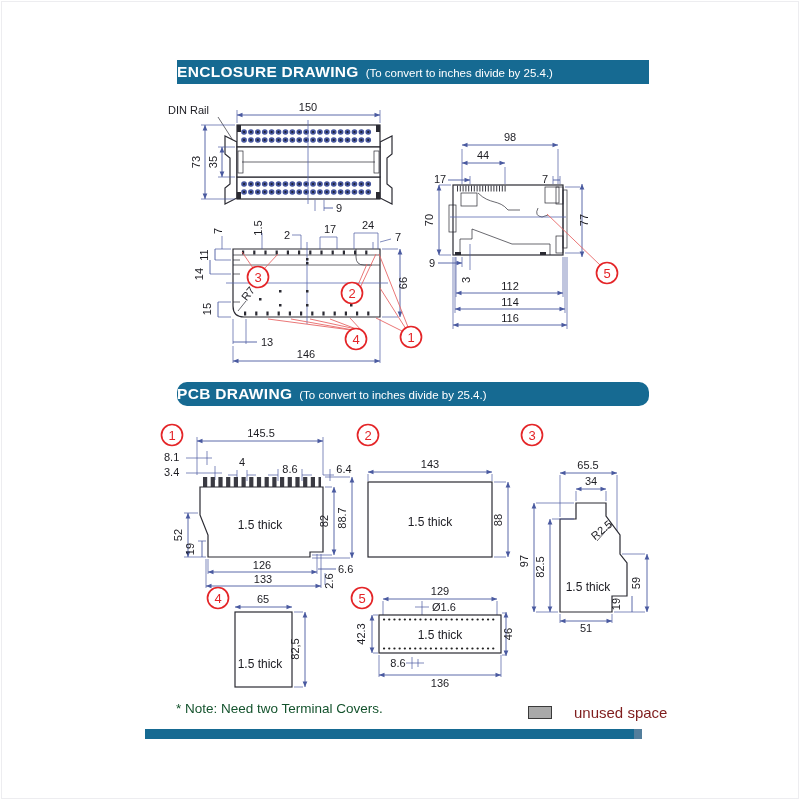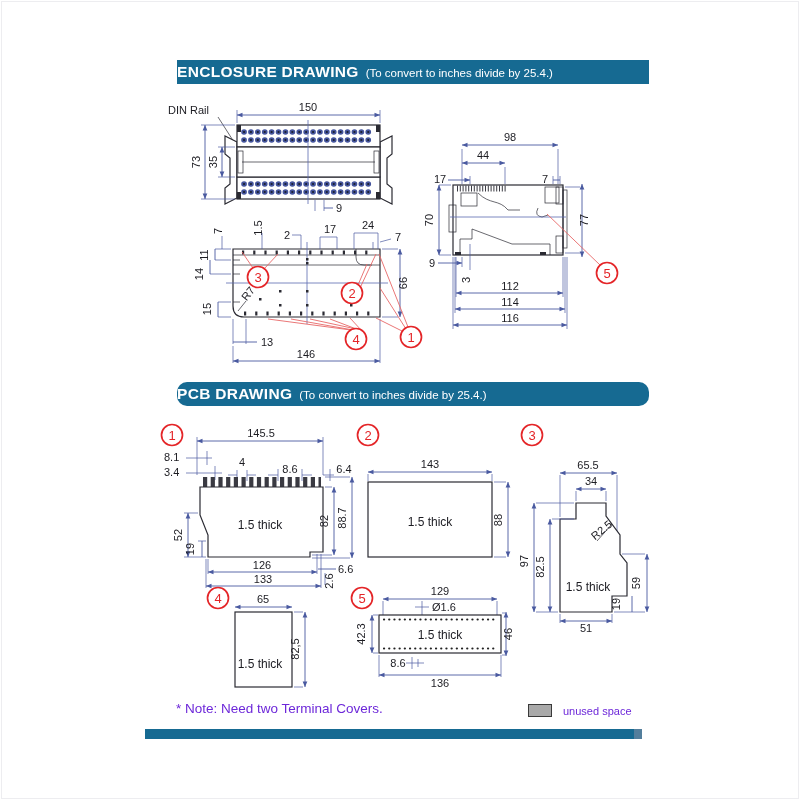--- a/index.html
+++ b/index.html
@@ -5,24 +5,24 @@
   html,body{margin:0;padding:0;background:#fff;}
   .canvas{position:relative;width:800px;height:800px;background:#fff;overflow:hidden;
           font-family:"Liberation Sans",sans-serif;}
   .frame{position:absolute;inset:1px;border:1px solid #ededf0;pointer-events:none;}
   .hdr{position:absolute;left:177px;width:472px;height:24px;background:#166a92;color:#fff;
        display:flex;align-items:center;box-sizing:border-box;white-space:nowrap;}
   .hdr .title{font-weight:bold;font-size:15.5px;letter-spacing:.3px;}
   .hdr .sub{font-weight:normal;font-size:11.5px;margin-left:7px;padding-top:2px;}
   .hdr-enclosure{top:60px;}
   .hdr-pcb{top:382px;border-radius:10px;}
-  .note{position:absolute;left:176px;top:701px;font-size:13.5px;color:#6d28d9;}
+  .note{position:absolute;left:176px;top:701px;font-size:13.5px;color:#14532d;}
   .legend{position:absolute;left:528px;top:704px;display:flex;align-items:center;}
   .legend .swatch{width:22px;height:11px;background:#a9a9a9;border:1.5px solid #3a3a3a;}
-  .legend .lab{font-size:11px;color:#6d28d9;margin-left:11px;}
+  .legend .lab{font-size:15px;color:#7f1d1d;margin-left:22px;}
   .bbar{position:absolute;left:145px;top:729px;width:497px;height:10px;background:#166a92;}
   .bbar-cap{position:absolute;right:0;top:0;width:8px;height:10px;background:#537e9c;}
   svg{position:absolute;overflow:visible;}
   .svg-enclosure{left:160px;top:92px;}
   .svg-pcb{left:160px;top:415px;}
   svg text{text-anchor:middle;font:11px "Liberation Sans",sans-serif;fill:#1c1c22;}
   svg text.start{text-anchor:start;}
   svg text.tt{font-size:12px;}
   svg text.tc{font-size:13px;fill:#e42528;}
   .of{stroke:#2a2a32;stroke-width:1.2;fill:#fff;}

